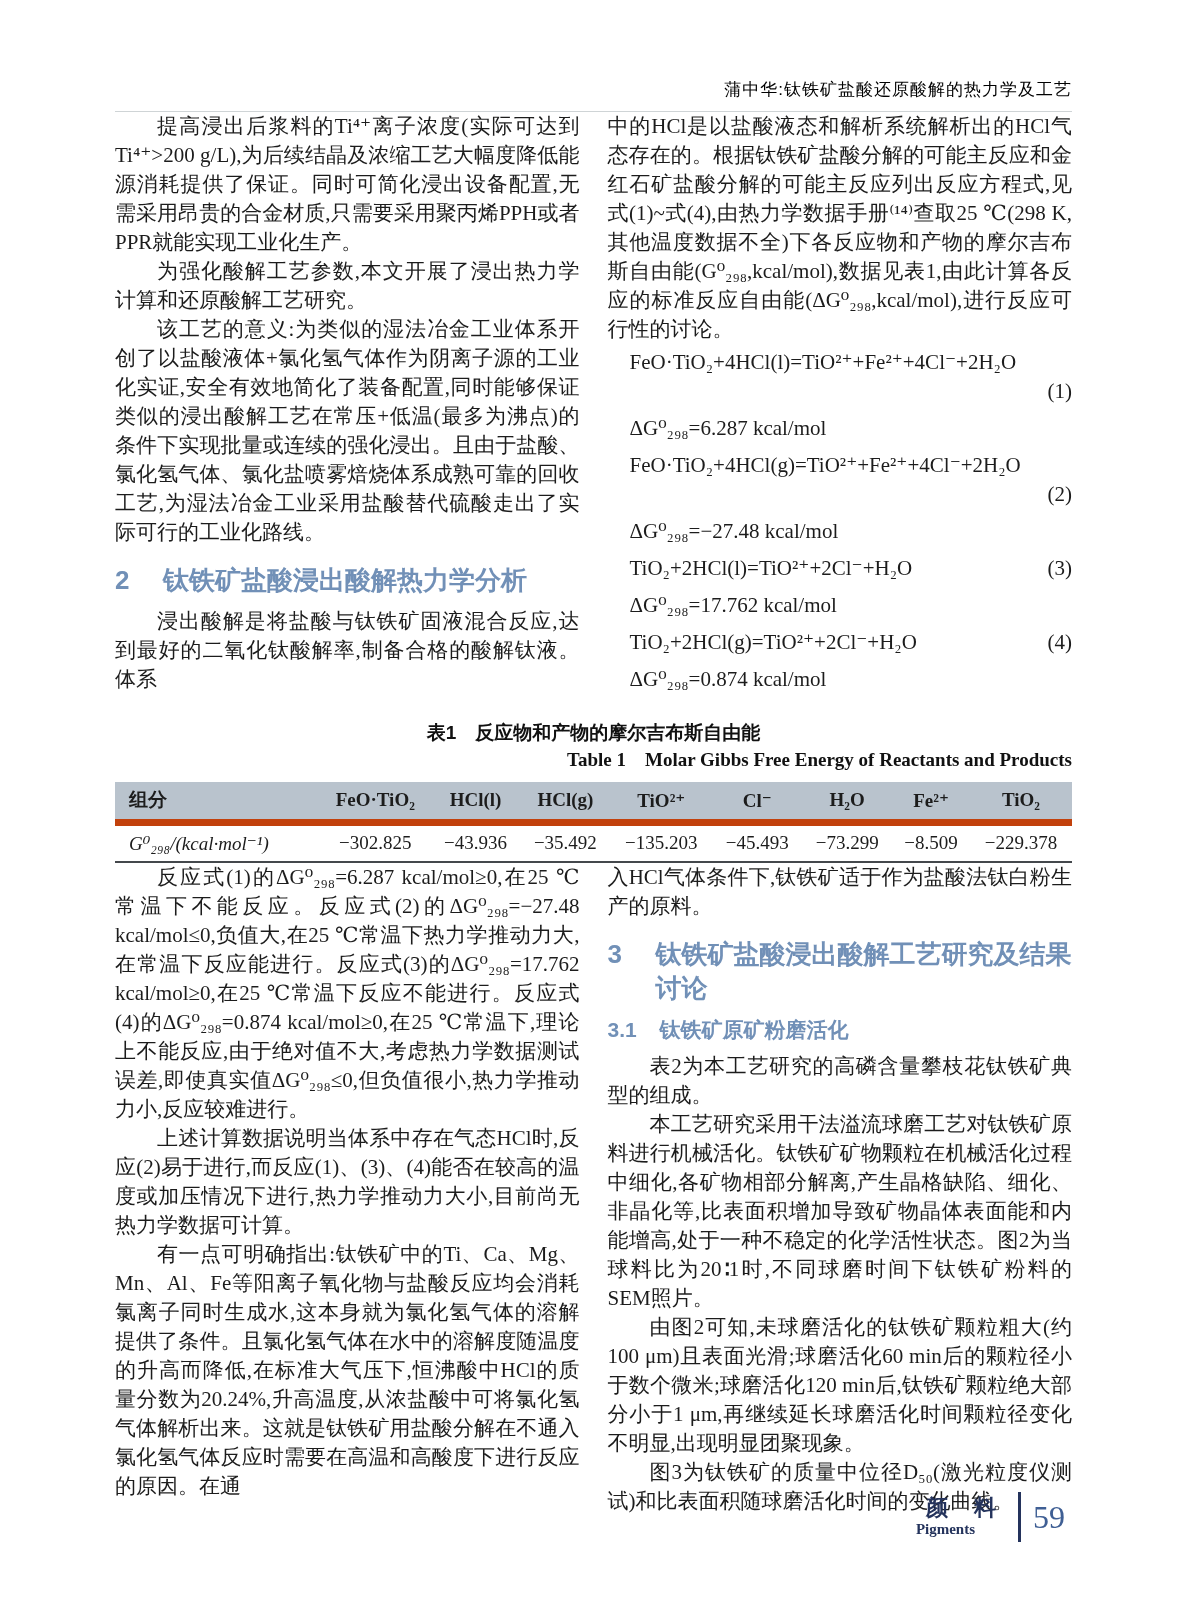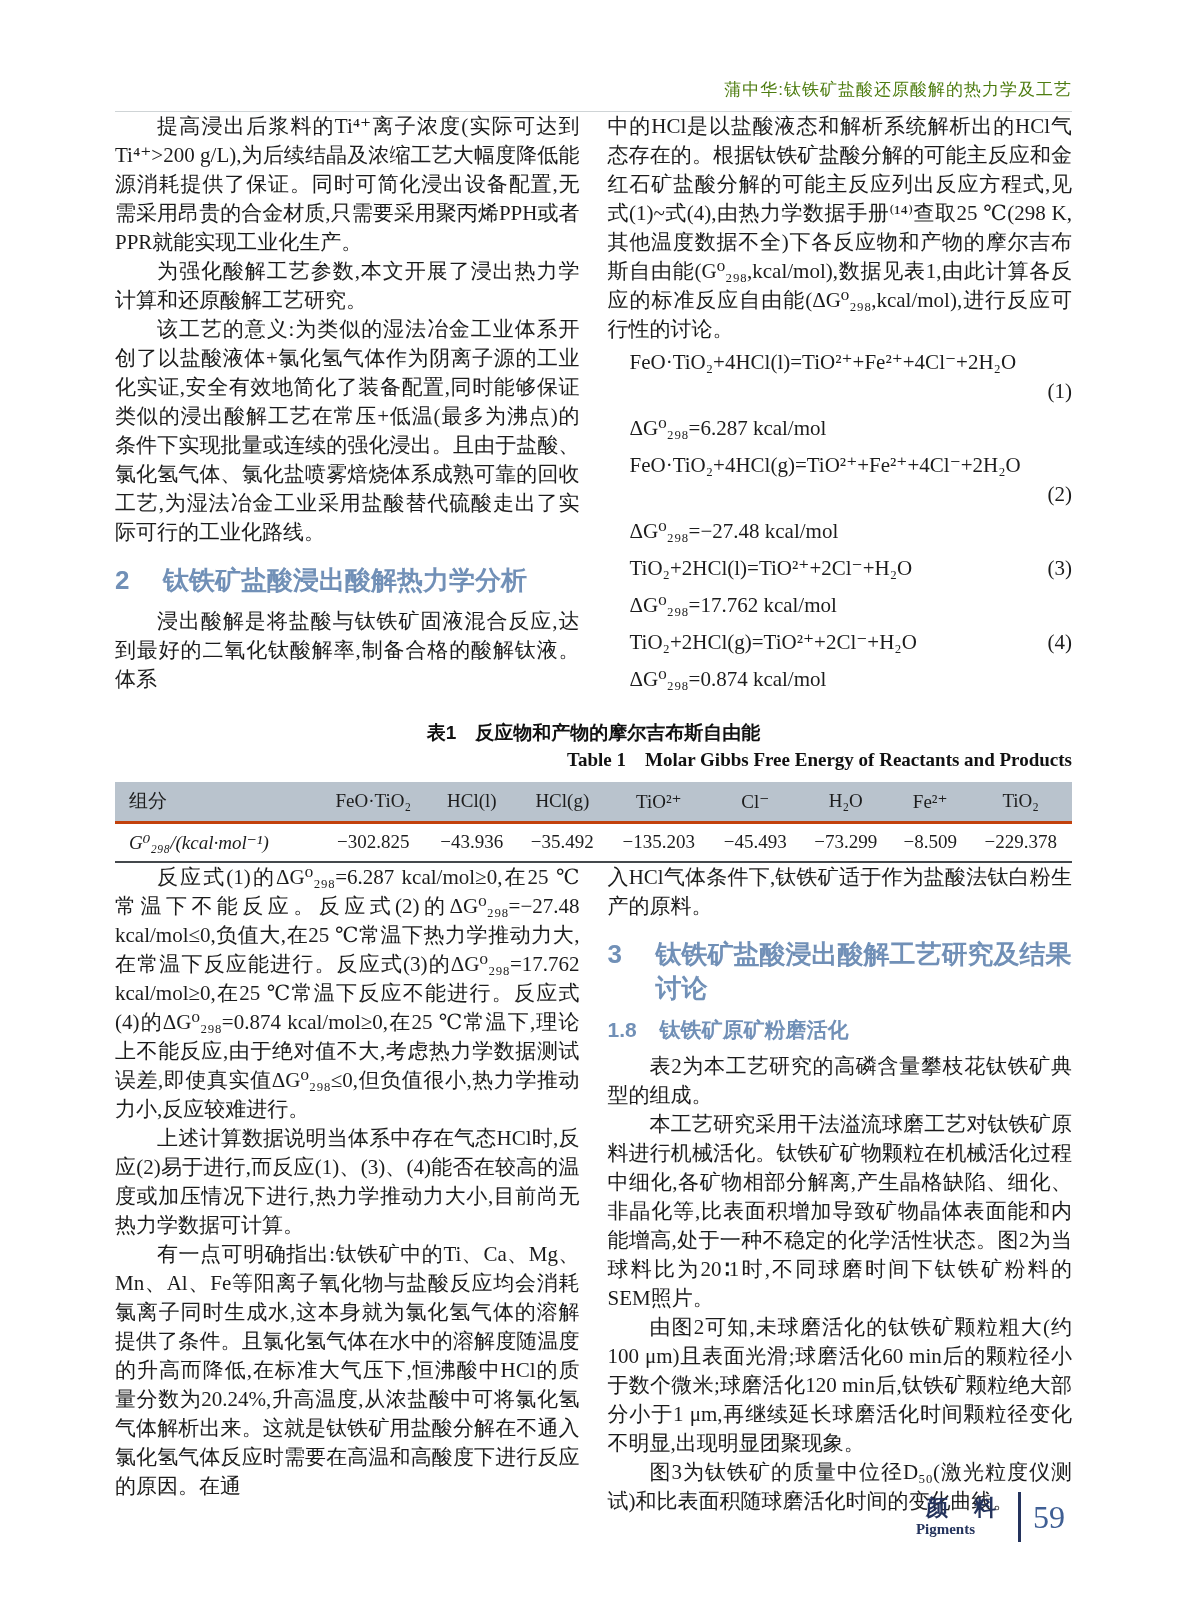--- a/index.html
+++ b/index.html
@@ -7,21 +7,21 @@
   .page {
     position:relative; width:1187px; height:1600px; margin:0 auto;
     background:#ffffff; overflow:hidden;
     font-family:"Liberation Serif","DejaVu Serif",serif;
     color:#1c1c1c;
   }
   .content { padding:0 115px; }
   .running-head {
     padding-top:78px; text-align:right;
     font-family:"Liberation Sans","DejaVu Sans",sans-serif;
-    font-size:17px; color:#4d7c0f; letter-spacing:1px;
+    font-size:17px; color:#000000; letter-spacing:1px;
     border-bottom:1px solid #cfd4d6; padding-bottom:10px;
   }
   .cols { display:flex; gap:28px; }
   .col { flex:1; min-width:0; }
   p.body {
     font-size:21px; line-height:29px; text-align:justify;
     text-justify:inter-character;
   }
   p.indent { text-indent:2em; }
   h2.sec {
@@ -51,22 +51,22 @@
     font-weight:bold; font-size:19px; line-height:26px; color:#111;
   }
   .tbl-title-en {
     text-align:right; font-weight:bold; font-size:19px; line-height:28px; color:#111;
   }
   table.datatable {
     width:100%; border-collapse:collapse; margin-top:8px;
     font-size:19px;
   }
   table.datatable th {
-    background:#b9c3cd; font-weight:normal; height:40px;
-    border-bottom:3px solid #c2410c; text-align:center; padding:2px 4px;
+    background:#b9c3cd; font-weight:bold; height:40px;
+    border-bottom:7px solid #c2410c; text-align:center; padding:2px 4px;
   }
   table.datatable th.first { text-align:left; padding-left:14px; width:205px; }
   table.datatable td {
     height:40px; text-align:center; padding:2px 4px;
     border-bottom:2px solid #44484c;
   }
   table.datatable td.first { text-align:left; padding-left:14px; }
   .gsym { font-style:italic; }
   .footer {
     position:absolute; right:122px; bottom:58px;
@@ -179,21 +179,21 @@
         <p class="body indent">有一点可明确指出:钛铁矿中的Ti、Ca、Mg、Mn、Al、Fe等阳离子氧化物与盐酸反应均会消耗氯离子同时生成水,这本身就为氯化氢气体的溶解提供了条件。且氯化氢气体在水中的溶解度随温度的升高而降低,在标准大气压下,恒沸酸中HCl的质量分数为20.24%,升高温度,从浓盐酸中可将氯化氢气体解析出来。这就是钛铁矿用盐酸分解在不通入氯化氢气体反应时需要在高温和高酸度下进行反应的原因。在通</p>
       </div>
 
       <div class="col">
         <p class="body">入HCl气体条件下,钛铁矿适于作为盐酸法钛白粉生产的原料。</p>
         <h2 class="sec">
           <span class="num">3</span>
           <span class="ttl">钛铁矿盐酸浸出酸解工艺研究及结果讨论</span>
         </h2>
         <h3 class="subsec">
-          <span class="num">1.8</span>
+          <span class="num">3.1</span>
           <span class="ttl">钛铁矿原矿粉磨活化</span>
         </h3>
         <p class="body indent">表2为本工艺研究的高磷含量攀枝花钛铁矿典型的组成。</p>
         <p class="body indent">本工艺研究采用干法溢流球磨工艺对钛铁矿原料进行机械活化。钛铁矿矿物颗粒在机械活化过程中细化,各矿物相部分解离,产生晶格缺陷、细化、非晶化等,比表面积增加导致矿物晶体表面能和内能增高,处于一种不稳定的化学活性状态。图2为当球料比为20∶1时,不同球磨时间下钛铁矿粉料的SEM照片。</p>
         <p class="body indent">由图2可知,未球磨活化的钛铁矿颗粒粗大(约100 μm)且表面光滑;球磨活化60 min后的颗粒径小于数个微米;球磨活化120 min后,钛铁矿颗粒绝大部分小于1 μm,再继续延长球磨活化时间颗粒径变化不明显,出现明显团聚现象。</p>
         <p class="body indent">图3为钛铁矿的质量中位径D₅₀(激光粒度仪测试)和比表面积随球磨活化时间的变化曲线。</p>
       </div>
     </div>
 
   </div>

